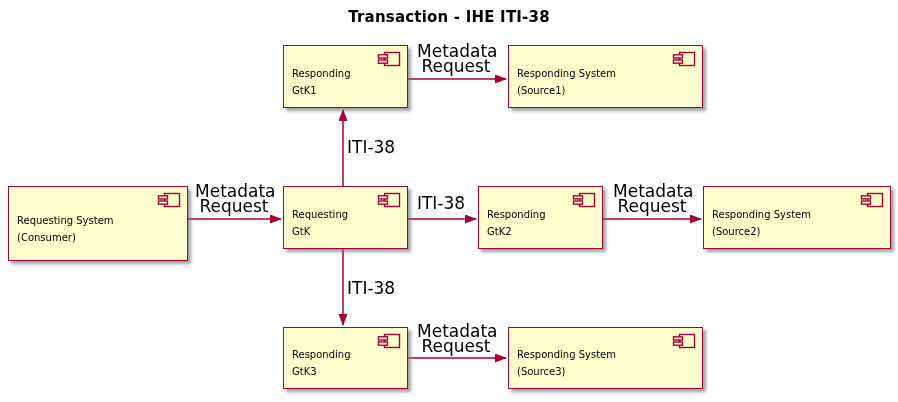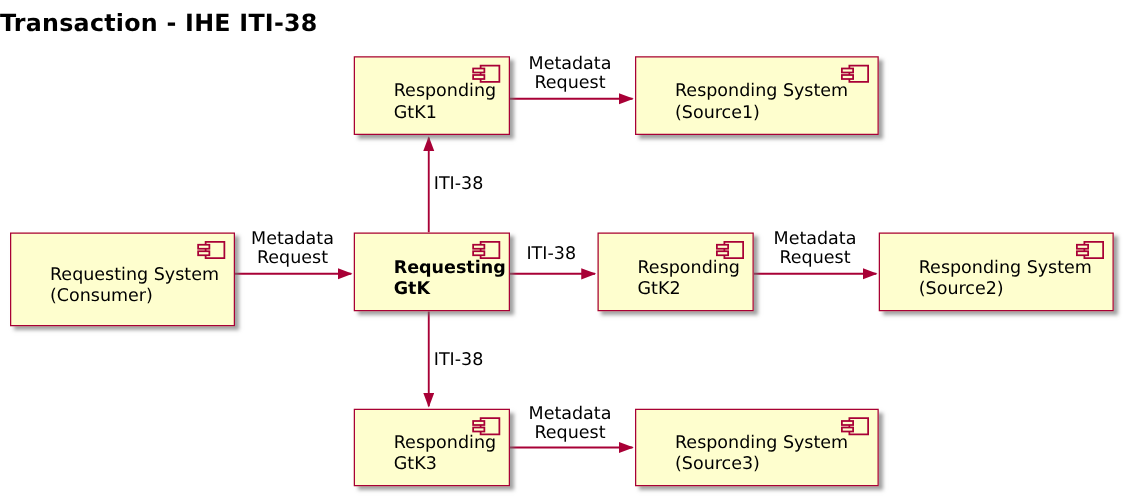--- a/index.html
+++ b/index.html
@@ -16,22 +16,22 @@
     height: 402px;
     background: var(--background);
     font-family: "DejaVu Sans", "Liberation Sans", sans-serif;
     color: var(--text);
     overflow: hidden;
   }
   .title {
     position: absolute;
     left: 0; top: 8px;
     width: 100%;
-    text-align: left;
-    font-size: 19px;
+    text-align: center;
+    font-size: 15px;
     font-weight: bold;
     letter-spacing: 0.2px;
     white-space: pre-line;
   }
   .edges {
     position: absolute;
     left: 0; top: 0;
     width: 898px; height: 402px;
     pointer-events: none;
   }
@@ -43,41 +43,41 @@
   .node {
     position: absolute;
     box-sizing: border-box;
     background: var(--node-fill);
     border: 1.5px solid var(--node-border);
     box-shadow: 3px 3px 3px rgba(110,110,110,0.65);
     display: flex;
     align-items: center;
   }
   .nlabel {
-    padding-left: 31px;
+    padding-left: 8px;
     padding-top: 10px;
-    font-size: 14px;
+    font-size: 10px;
     line-height: 17px;
     white-space: pre-line;
   }
   .cicon {
     position: absolute;
     top: 5px;
     right: 6px;
     width: 24px;
     height: 16px;
   }
   .cicon rect {
     fill: var(--node-fill);
     stroke: var(--node-border);
     stroke-width: 1.4;
   }
   .elabel {
     position: absolute;
-    font-size: 14px;
+    font-size: 17px;
     line-height: 15px;
     white-space: pre-line;
   }
   .elabel.center { text-align: center; }
 </style>
 </head>
 <body>
 
 <div class="canvas">
 
@@ -121,21 +121,21 @@
   <div class="node" style="left:8px; top:186px; width:180px; height:75px;">
     <svg class="cicon" viewBox="0 0 24 16">
       <rect x="7.5" y="1.5" width="15" height="13"></rect>
       <rect x="1.5" y="3.8" width="9" height="3.2"></rect>
       <rect x="1.5" y="9" width="9" height="3.2"></rect>
     </svg>
     <span class="nlabel">Requesting System
 (Consumer)</span>
   </div>
 
-  <div class="node" style="left:283px; top:186px; width:125px; height:63px;font-weight:bold;">
+  <div class="node" style="left:283px; top:186px; width:125px; height:63px;">
     <svg class="cicon" viewBox="0 0 24 16">
       <rect x="7.5" y="1.5" width="15" height="13"></rect>
       <rect x="1.5" y="3.8" width="9" height="3.2"></rect>
       <rect x="1.5" y="9" width="9" height="3.2"></rect>
     </svg>
     <span class="nlabel">Requesting
 GtK</span>
   </div>
 
   <div class="node" style="left:478px; top:186px; width:125px; height:63px;">

